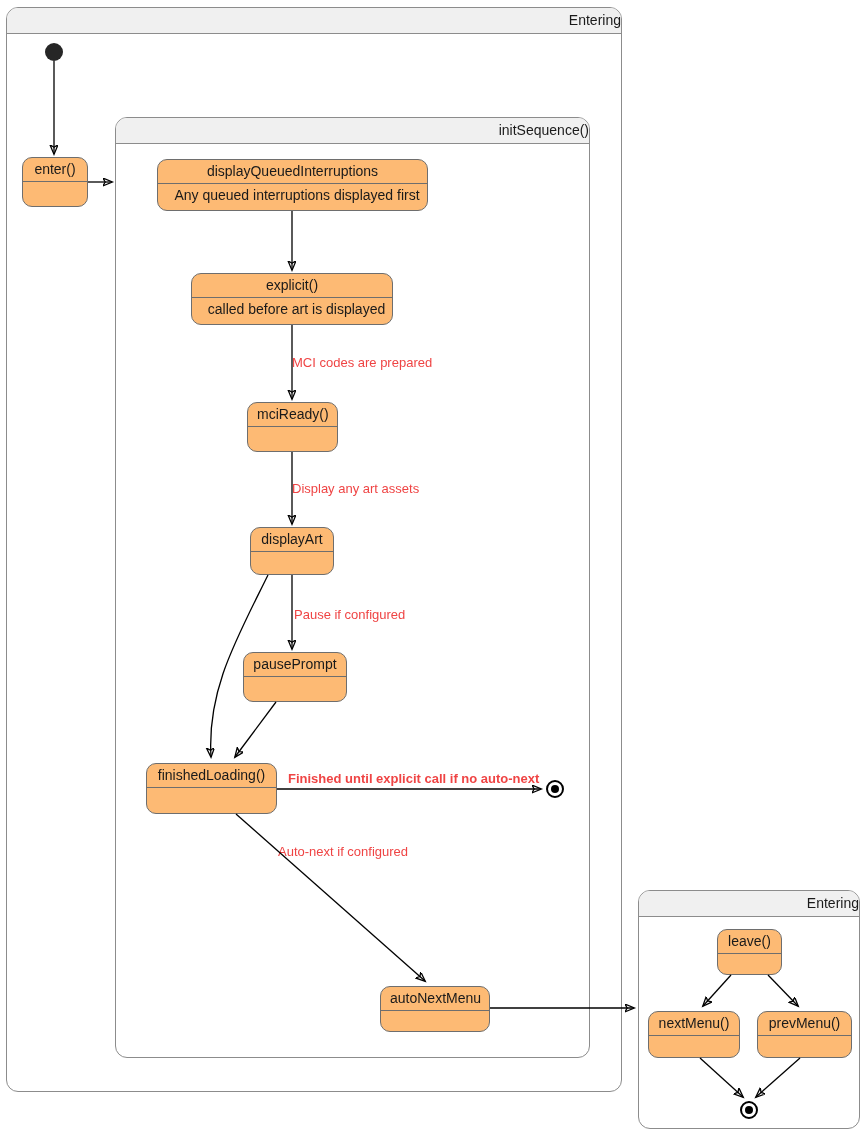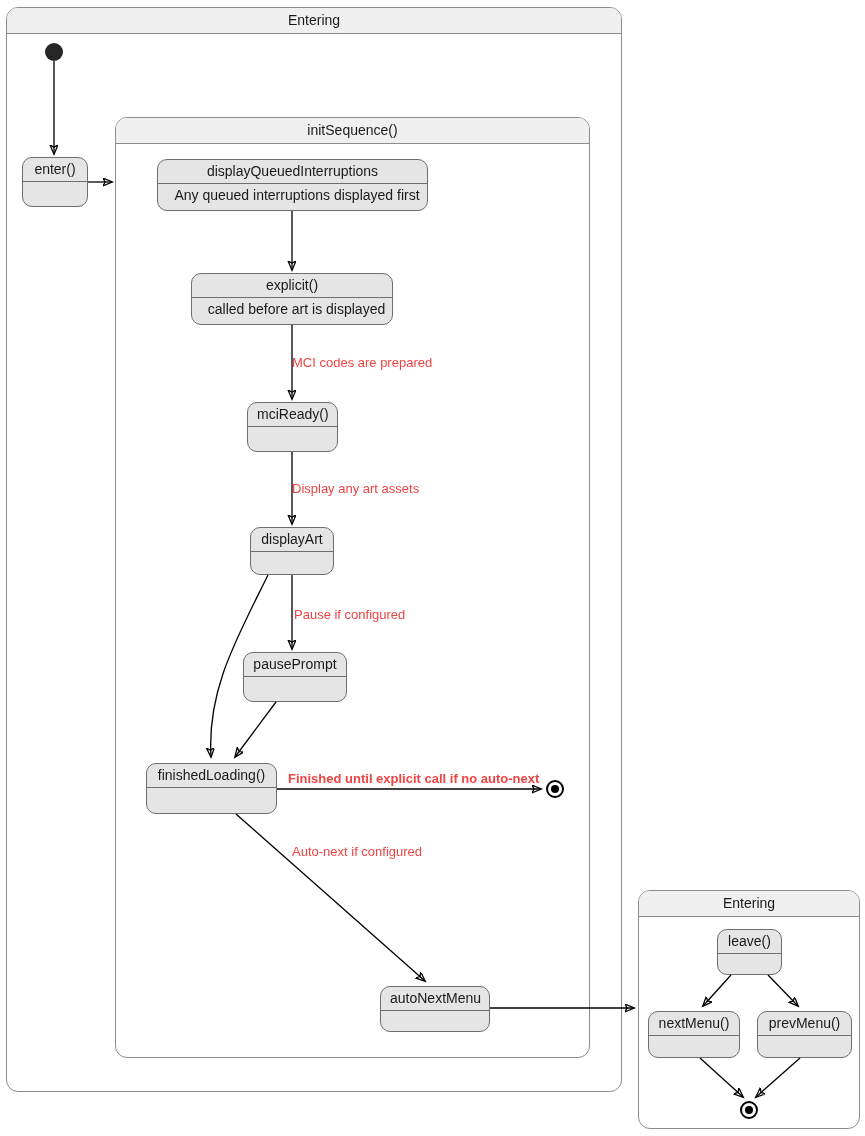--- a/index.html
+++ b/index.html
@@ -19,35 +19,35 @@
     position:absolute;
     box-sizing:border-box;
     border:1px solid #8c8c8c;
     border-radius:12px;
     background:#ffffff;
   }
   .composite > .comp-title{
     box-sizing:border-box;
     height:26px;
     line-height:25px;
-    text-align:center;
+    text-align:right;
     font-size:14px;
     color:#1a1a1a;
     background:#f0f0f0;
     border-bottom:1px solid #8c8c8c;
     border-radius:11px 11px 0 0;
     user-select:none;
   }
   
   .node{
     position:absolute;
     box-sizing:border-box;
     border:1px solid #6e6e6e;
     border-radius:10px;
-    background:#e5e5e5;
+    background:#fdba74;
     display:flex;
     flex-direction:column;
     overflow:hidden;
   }
   .node .n-title{
     box-sizing:border-box;
     text-align:center;
     font-size:14px;
     color:#1a1a1a;
     padding:3px 9px 4px 9px;
@@ -187,21 +187,21 @@
   </div>
 
   <div class="edge-label" style="left:292px; top:355px;">MCI codes are prepared</div>
 
   <div class="edge-label" style="left:292px; top:481px;">Display any art assets</div>
 
   <div class="edge-label" style="left:294px; top:607px;">Pause if configured</div>
 
   <div class="edge-label" style="left:288px; top:771px;font-weight:bold;">Finished until explicit call if no auto-next</div>
 
-  <div class="edge-label" style="left:292px; top:844px;">Auto-next if configured</div>
+  <div class="edge-label" style="left:278px; top:844px;">Auto-next if configured</div>
 
   <svg id="edges" viewBox="0 0 865 1136" xmlns="http://www.w3.org/2000/svg">
     <defs>
       <marker id="ah" markerWidth="12" markerHeight="12" refX="9.2" refY="4" orient="auto" markerUnits="userSpaceOnUse">
         <path d="M0,0 L9.6,4 L0,8 L2.4,4 Z" fill="#000000" stroke="none"></path>
       </marker>
     </defs>
 
     <line x1="54" y1="61" x2="54" y2="154" marker-end="url(#ah)"></line>
 

